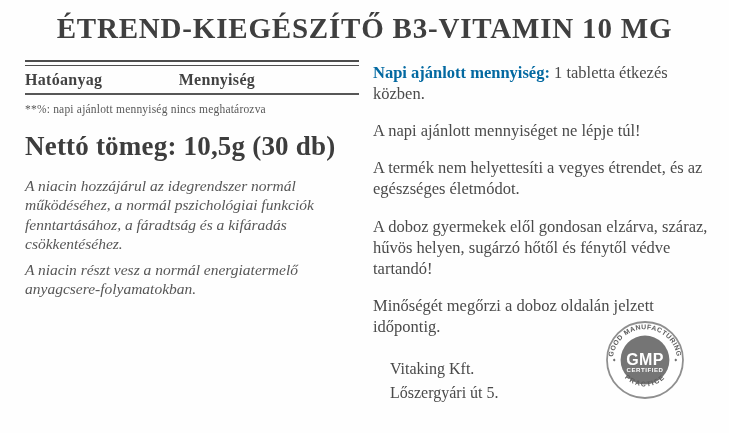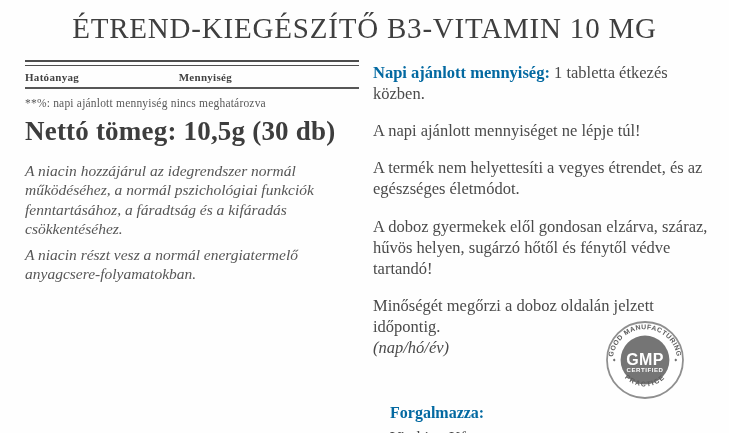--- a/index.html
+++ b/index.html
@@ -12,37 +12,37 @@
     overflow: hidden;
   }
   .page { position: absolute; inset: 0; background: #fefefe; }
 
   
   .title {
     position: absolute;
     top: 12px; left: 0; right: 0;
     text-align: center;
     font-size: 29px;
-    font-weight: normal;
+    font-weight: bold;
     letter-spacing: 0.8px;
     color: #3f3f3f;
     white-space: nowrap;
   }
 
   
   .col-left { position: absolute; left: 25px; top: 60px; width: 334px; }
   .tbl-title { font-size: 17px; font-weight: bold; color: #3f3f3f; margin-bottom: 5px; letter-spacing: 0.3px; }
   .dbl-rule { height: 6px; border-top: 2.5px solid #4e4e4e; border-bottom: 1.5px solid #4e4e4e; }
-  .tbl-row { display: grid; grid-template-columns: 46% 29% 25%; font-size: 11px; padding: 5px 0 4px 0; }
+  .tbl-row { display: grid; grid-template-columns: 46% 29% 25%; font-size: 16px; padding: 5px 0 4px 0; }
   .tbl-row.head { font-weight: bold; color: #424242; letter-spacing: 0.3px; }
   .tbl-row .c2 { text-align: left; }
   .tbl-row .c3 { text-align: right; }
   .rule { border-bottom: 1.7px solid #575757; }
   .footnotes { margin-top: 7px; font-size: 11.5px; line-height: 1.22; color: #585858; letter-spacing: 0.2px; }
-  .net-weight { margin-top: 6px; font-size: 27px; font-weight: bold; color: #3d3d3d; letter-spacing: 0.2px; }
+  .net-weight { margin-top: 15px; font-size: 27px; font-weight: bold; color: #3d3d3d; letter-spacing: 0.2px; }
   .ingredients { margin-top: 15px; font-size: 12.5px; line-height: 1.36; }
   .ingredients .lbl { font-family: "Liberation Serif", serif; font-size: 16.5px; font-weight: bold; color: #3d3d3d; letter-spacing: 0.3px; }
   .ingredients .caps { font-family: "Liberation Sans", sans-serif; color: #656565; letter-spacing: -0.2px; }
   .claims { margin-top: 14px; font-style: italic; font-size: 15.5px; line-height: 1.25; color: #565656; }
   .claims p + p { margin-top: 6px; }
 
   
   .col-right { position: absolute; left: 373px; top: 62px; width: 338px; font-size: 16.5px; line-height: 1.28; color: #4a4a4a; }
   .col-right p { margin-bottom: 16px; }
   .col-right .b { font-weight: bold; color: #0369a1; margin-top: 45px; }
@@ -91,24 +91,23 @@
 
   <div class="col-right">
     <p><span class="b">Napi ajánlott mennyiség:</span><span> 1 tabletta étkezés közben.</span></p>
 
     <p>A napi ajánlott mennyiséget ne lépje túl!</p>
 
     <p>A termék nem helyettesíti a vegyes étrendet, és az egészséges életmódot.</p>
 
     <p>A doboz gyermekek elől gondosan elzárva, száraz, hűvös helyen, sugárzó hőtől és fénytől védve tartandó!</p>
 
-    <p><span>Minőségét megőrzi a doboz oldalán jelzett időpontig. </span><br><span class="bb-note">(nap/hó/év)</span></p>
+    <p><span>Minőségét megőrzi a doboz oldalán jelzett időpontig. </span><br></p>
 
     <div class="distributor">
-      <div class="b">Forgalmazza:</div>
       <div>Vitaking Kft.</div>
       <div>Lőszergyári út 5.</div>
 
     </div>
   </div>
 
   <div class="seal">
     <svg viewBox="0 0 100 100">
       <defs>
         <path id="arcTop" d="M 9.5,52 A 40.5,40.5 0 0 1 90.5,52" fill="none"></path>

